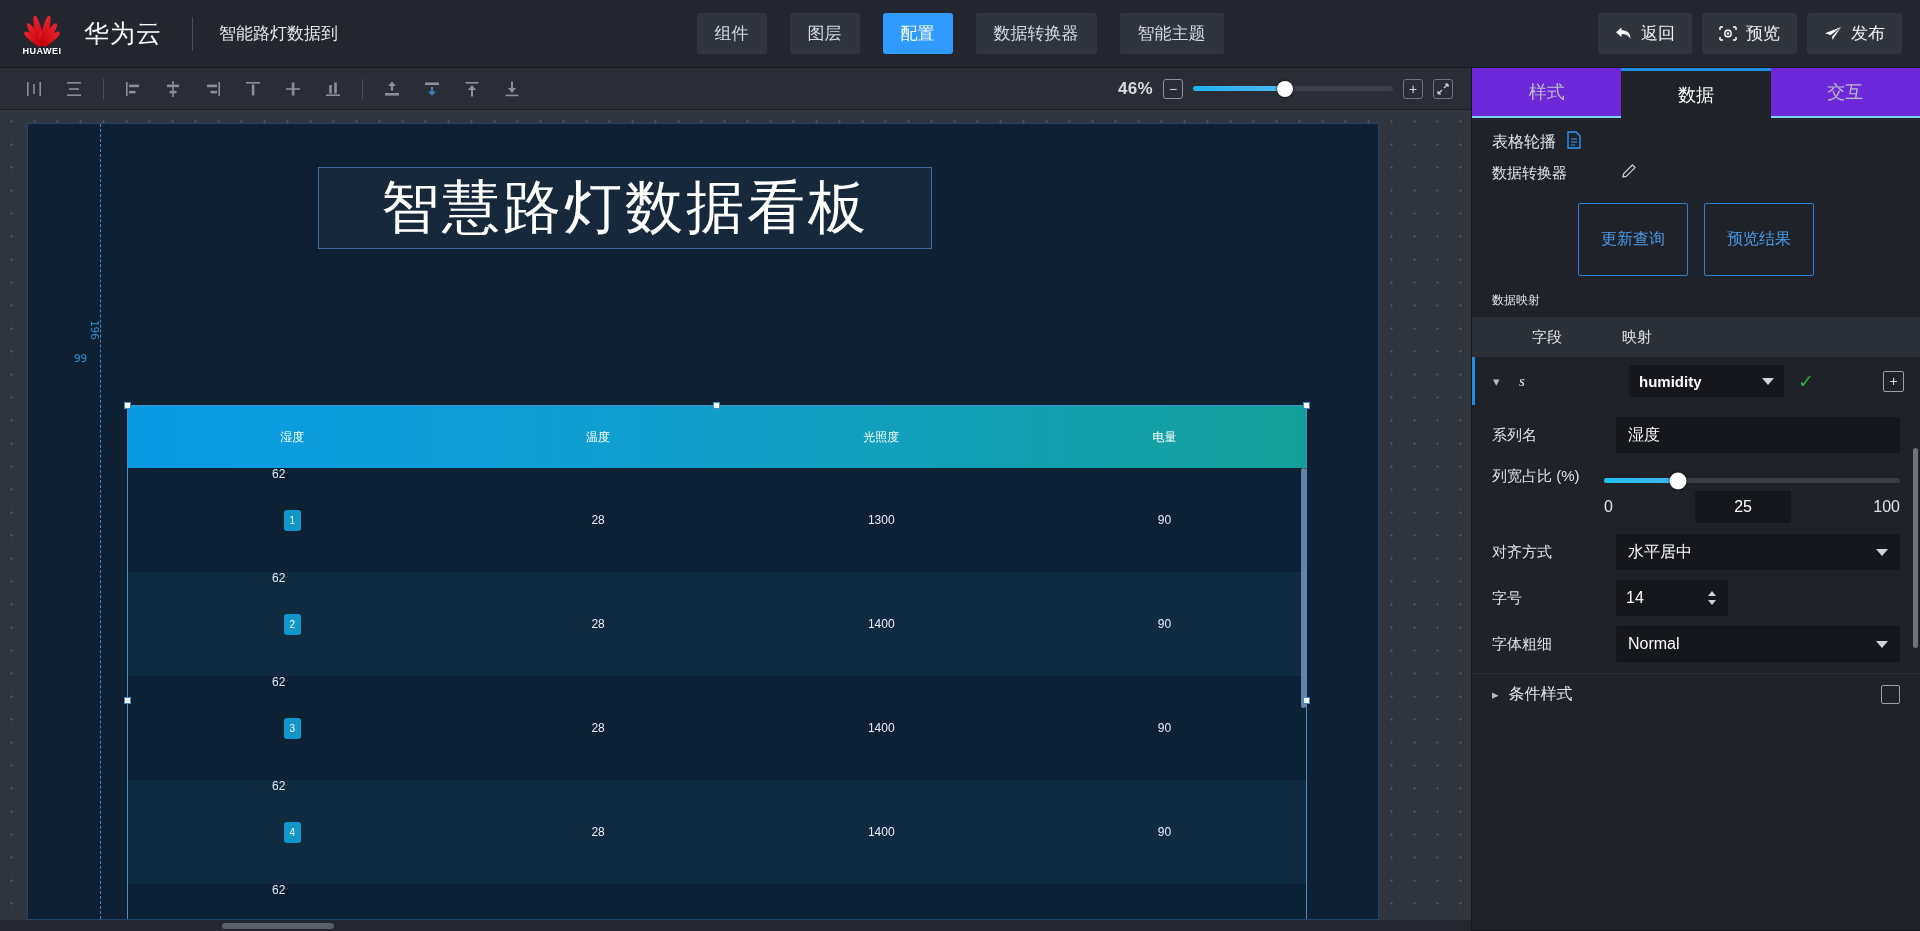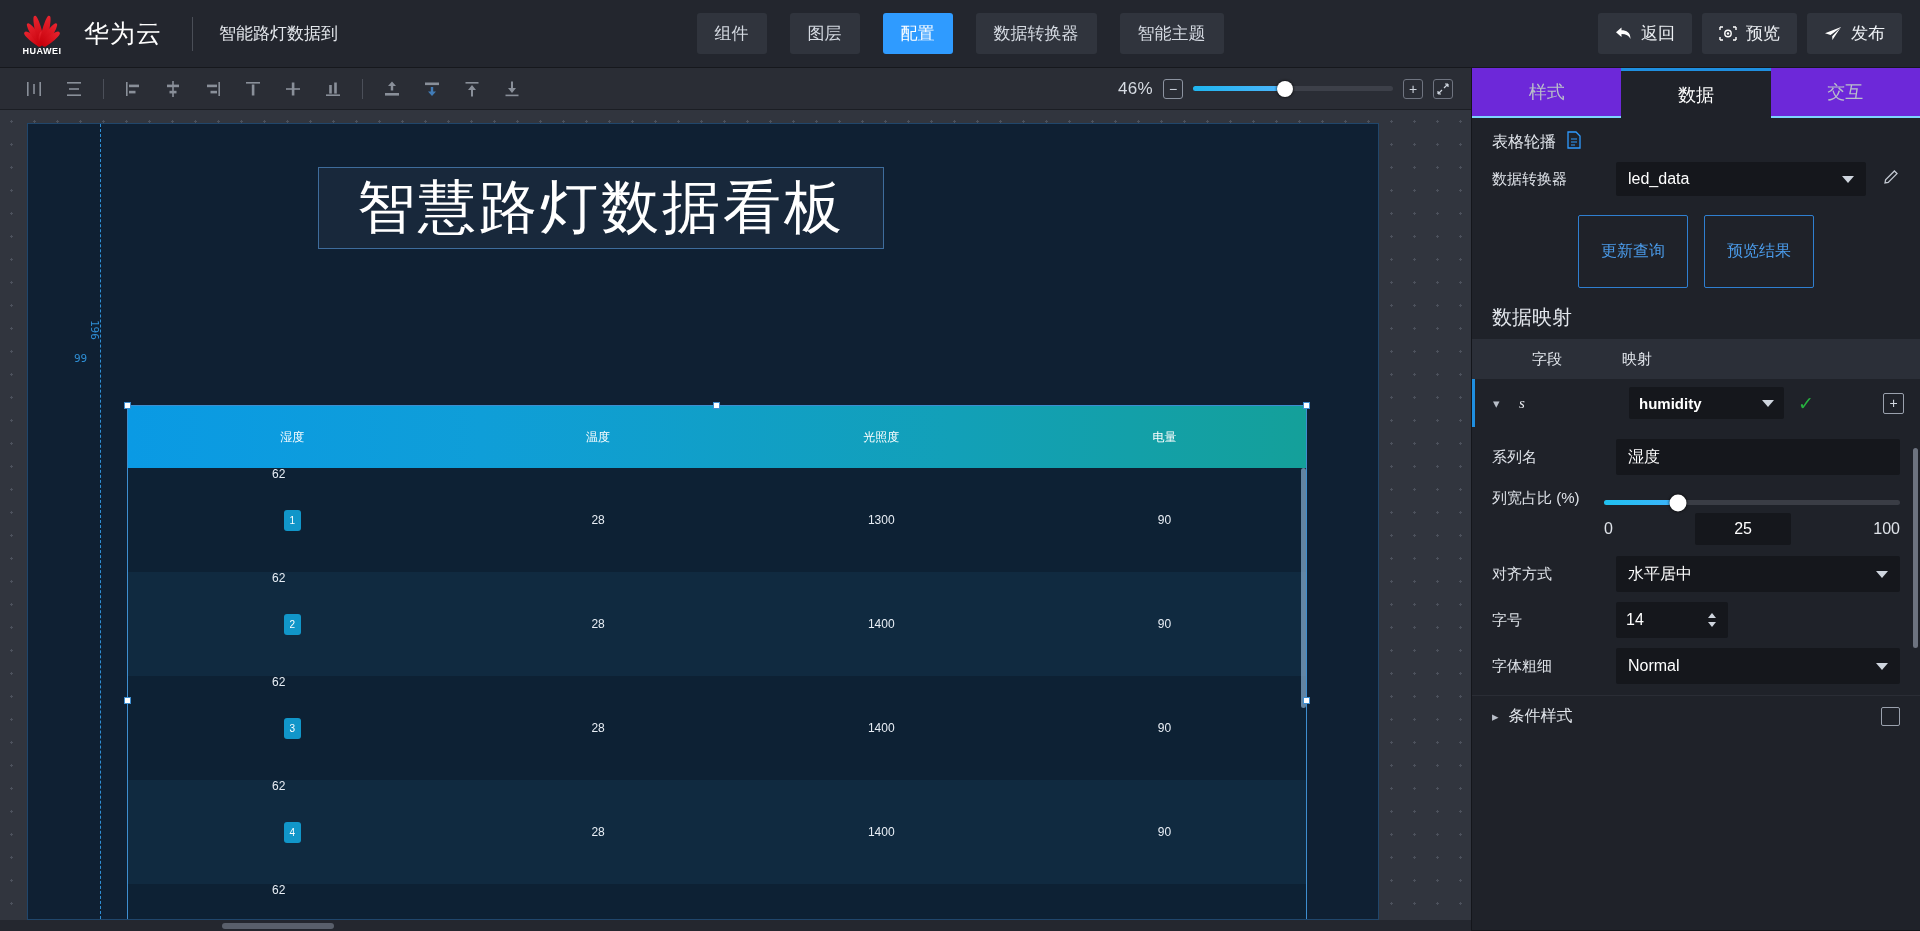--- a/index.html
+++ b/index.html
@@ -67,21 +67,21 @@
     display:flex; align-items:center; padding: 0 14px;
     position:relative;
   }
   .tool-ico {
     width: 40px; height: 30px; display:flex; align-items:center; justify-content:center;
     cursor:pointer; opacity:.72;
   }
   .tool-div { width:1px; height:20px; background:#4b4f59; margin: 0 9px; }
 
   .zoomgrp { margin-left:auto; display:flex; align-items:center; gap:10px; padding-right:4px;}
-  .zoom-pct { font-size:17px; color:#d7dce3; letter-spacing:.3px; }
+  .zoom-pct { font-size:17px; color:#d7dce3; letter-spacing:.3px;font-weight:bold; }
   .sqbtn {
     width:20px; height:20px; border:1px solid #8c93a0; border-radius:3px;
     display:flex; align-items:center; justify-content:center; cursor:pointer;
     color:#cfd5de; font-size:14px; line-height:1;
   }
   .slider-track {
     width: 200px; height:5px; background:#3d4049; border-radius:3px; position:relative; cursor:pointer;
   }
   .slider-fill { position:absolute; left:0; top:0; bottom:0; background:linear-gradient(90deg,#1fb6f0,#4eb5fb); border-radius:3px; }
   .slider-knob {
@@ -97,21 +97,21 @@
       radial-gradient(circle, #4c515c 1px, transparent 1.2px) 0 0/23px 23px,
       #31353e;
   }
   .stage {
     position:absolute; left: 27px; top: 13px; width: 1352px; height: 797px;
     background: #0f2033;
     border:1px solid #20466b;
     overflow:hidden;
   }
   .stage-title {
-    position:absolute; left: 290px; top: 43px; width: 566px; height: 82px;
+    position:absolute; left: 290px; top: 43px; width: 614px; height: 82px;
     border:1px solid #3e6c9c; background: rgba(255,255,255,.04);
     display:flex; align-items:center; justify-content:center;
   }
   .stage-title span { font-size:58px; color:#ffffff; letter-spacing:3px; font-family:"DejaVu Sans", sans-serif; }
 
   
   .guide-v { position:absolute; top:0; bottom:0; border-left:1px dashed #2f8fd6; }
   .guide-lbl { position:absolute; color:#2f8fd6; font-size:11px; font-family:"DejaVu Sans Mono", monospace;}
   .guide-lbl.vert { writing-mode: vertical-rl; }
 
@@ -178,21 +178,21 @@
   }
   .fsel .caret { margin-left:auto; }
   .pencil { color:#c2c8d1; cursor:pointer; padding-left:4px; }
 
   .btn-row { display:flex; justify-content:center; gap:16px; padding: 14px 0 10px 0; }
   .obtn {
     border:1px solid #2f7fd0; color:#4a9ae8; background:transparent;
     font-size:16px; padding:25px 22px; border-radius:2px; cursor:pointer;
   }
 
-  .sub-head { font-size:20px; color:#e2e6ec; padding: 6px 20px 8px 20px; }
+  .sub-head { font-size:12px; color:#e2e6ec; padding: 6px 20px 8px 20px; }
 
   .map-header {
     display:flex; background:#2b2f38; height:40px; align-items:center;
   }
   .map-header .mh { font-size:15px; color:#e3e7ed; }
   .mh1 { width: 150px; text-align:center; }
   .mh2 { width: 120px; text-align:left; }
 
   .map-row {
     display:flex; align-items:center; height:48px; padding-left: 18px; gap: 0;
@@ -516,24 +516,20 @@
           <span class="file-ico">
             <svg width="16" height="18" viewBox="0 0 16 18">
                 <path d="M2 1 L10 1 L14 5 L14 17 L2 17 Z" stroke="#2f9bff" stroke-width="1.3" fill="none"></path>
                 <path d="M5 8 L11 8 M5 11 L11 11 M5 14 L9 14" stroke="#2f9bff" stroke-width="1.2"></path>
               </svg>
           </span>
         </div>
 
         <div class="frow">
           <span class="flabel">数据转换器</span>
-          <div class="fsel">
-            <span>led_data</span>
-            <span class="caret"></span>
-          </div>
           <span class="pencil">
             <svg width="18" height="18" viewBox="0 0 18 18">
                 <path d="M3 15 L3.6 11.8 L12.4 3 L15 5.6 L6.2 14.4 Z" stroke="#c2c8d1" stroke-width="1.3" fill="none"></path>
               </svg>
           </span>
         </div>
 
         <div class="btn-row">
           <div class="obtn">更新查询</div>
           <div class="obtn">预览结果</div>

